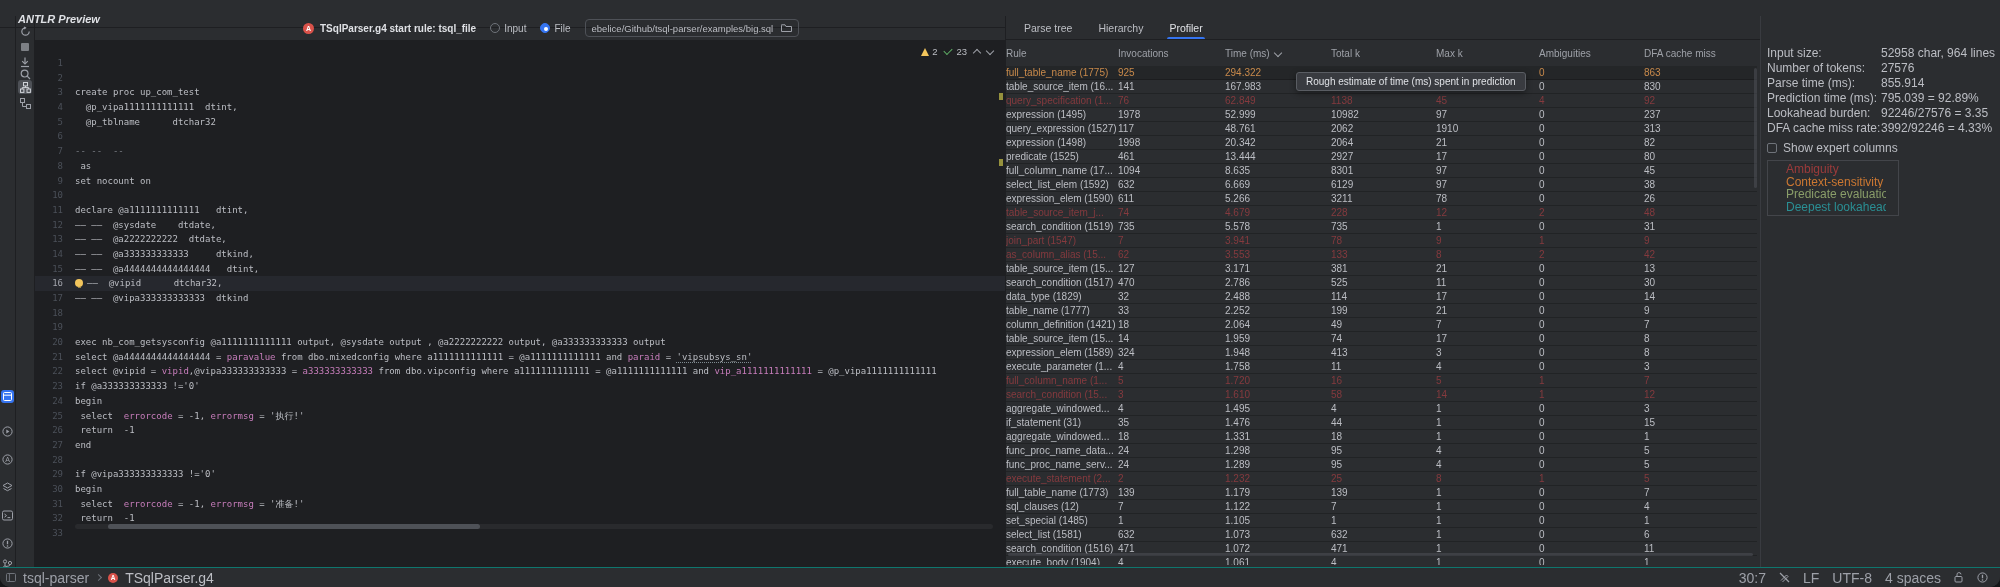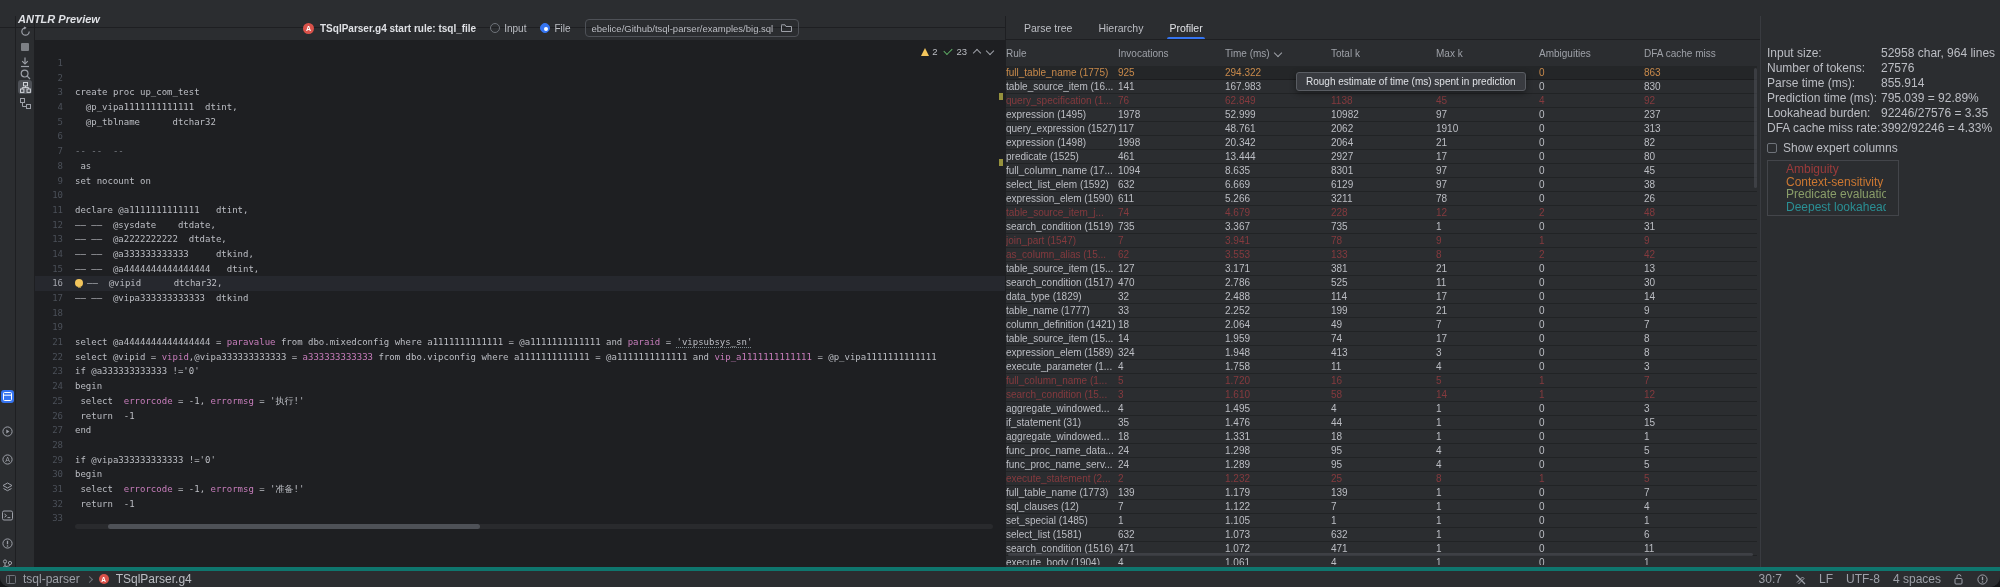--- a/index.html
+++ b/index.html
@@ -71,21 +71,21 @@
   .srow{height:15px;line-height:15px;white-space:nowrap;}
   .slabel{display:inline-block;width:114px;color:#bcbec4;}
   .sval{color:#bcbec4;}
   .chkrow{margin-top:5px;display:flex;align-items:center;gap:6px;height:14px;}
   .chk{width:10px;height:10px;border:1px solid #6f737a;border-radius:2px;box-sizing:border-box;flex:none;cursor:pointer;}
   #legend{margin-top:5px;width:106px;border:1px solid #43454a;padding:2px 12px;}
   .lentry{padding:0 6px;height:12.6px;line-height:12.6px;white-space:nowrap;overflow:hidden;}
   
   #tooltip{position:absolute;left:1296px;top:72px;height:15px;line-height:15px;padding:1px 9px;background:#393b40;border:1px solid #5a5d63;border-radius:3px;color:#dfe1e5;font-size:10px;white-space:nowrap;z-index:20;box-shadow:0 2px 6px rgba(0,0,0,.4);}
   
-  #statusbar{position:absolute;left:0;bottom:0;width:100%;height:20px;background:#2b2d30;border-top:4px solid #0f766e;display:flex;align-items:center;justify-content:space-between;padding:0 12px 0 6px;box-sizing:border-box;font-size:12px;color:#9da0a8;}
+  #statusbar{position:absolute;left:0;bottom:0;width:100%;height:20px;background:#2b2d30;border-top:1px solid #0f766e;display:flex;align-items:center;justify-content:space-between;padding:0 12px 0 6px;box-sizing:border-box;font-size:14px;color:#9da0a8;}
   .sb-left,.sb-right{display:flex;align-items:center;gap:7px;}
   .sb-right{gap:13px;justify-content:center;}
   .crumb-sep{display:inline-block;width:4px;height:4px;border-top:1.2px solid #6f737a;border-right:1.2px solid #6f737a;transform:rotate(45deg);}
   .mini-antlr{width:10px;height:10px;border-radius:50%;background:#d9524a;color:#fff;font-size:6.5px;font-weight:700;display:inline-flex;align-items:center;justify-content:center;flex:none;}
   .mini-antlr::after{content:"A";}
   .sb-ic{display:flex;align-items:center;}
 </style>
 </head>
 <body>
 
@@ -222,20 +222,21 @@
         <div class="eline"><span class="ln">10</span><span class="code"></span></div>
         <div class="eline"><span class="ln">11</span><span class="code"><span class="t-d">declare @a1111111111111   dtint,</span></span></div>
         <div class="eline"><span class="ln">12</span><span class="code"><span class="t-d">—— ——  @sysdate    dtdate,</span></span></div>
         <div class="eline"><span class="ln">13</span><span class="code"><span class="t-d">—— ——  @a2222222222  dtdate,</span></span></div>
         <div class="eline"><span class="ln">14</span><span class="code"><span class="t-d">—— ——  @a333333333333     dtkind,</span></span></div>
         <div class="eline"><span class="ln">15</span><span class="code"><span class="t-d">—— ——  @a4444444444444444   dtint,</span></span></div>
         <div class="eline caret"><span class="ln ln-cur">16</span><span class="code"><span class="bulb"></span><span class="t-d">——  @vipid      dtchar32,</span></span></div>
         <div class="eline"><span class="ln">17</span><span class="code"><span class="t-d">—— ——  @vipa333333333333  dtkind</span></span></div>
         <div class="eline"><span class="ln">18</span><span class="code"></span></div>
         <div class="eline"><span class="ln">19</span><span class="code"></span></div>
+        <div class="eline"><span class="ln">20</span><span class="code"><span class="t-d">exec nb_com_getsysconfig @a1111111111111 output, @sysdate output , @a2222222222 output, @a333333333333 output</span></span></div>
         <div class="eline"><span class="ln">21</span><span class="code"><span class="t-d">select @a4444444444444444 = </span><span class="t-p">paravalue</span><span class="t-d"> from dbo.mixedconfig where a1111111111111 = @a1111111111111 and </span><span class="t-p">paraid</span><span class="t-d"> = </span><span class="t-u">'vipsubsys_sn'</span></span></div>
         <div class="eline"><span class="ln">22</span><span class="code"><span class="t-d">select @vipid = </span><span class="t-p">vipid</span><span class="t-d">,@vipa333333333333 = </span><span class="t-p">a333333333333</span><span class="t-d"> from dbo.vipconfig where a1111111111111 = @a1111111111111 and </span><span class="t-p">vip_a1111111111111</span><span class="t-d"> = @p_vipa1111111111111</span></span></div>
         <div class="eline"><span class="ln">23</span><span class="code"><span class="t-d">if @a333333333333 !='0'</span></span></div>
         <div class="eline"><span class="ln">24</span><span class="code"><span class="t-d">begin</span></span></div>
         <div class="eline"><span class="ln">25</span><span class="code"><span class="t-d"> select  </span><span class="t-p">errorcode</span><span class="t-d"> = -1, </span><span class="t-p">errormsg</span><span class="t-d"> = '执行!'</span></span></div>
         <div class="eline"><span class="ln">26</span><span class="code"><span class="t-d"> return  -1</span></span></div>
         <div class="eline"><span class="ln">27</span><span class="code"><span class="t-d">end</span></span></div>
         <div class="eline"><span class="ln">28</span><span class="code"></span></div>
         <div class="eline"><span class="ln">29</span><span class="code"><span class="t-d">if @vipa333333333333 !='0'</span></span></div>
         <div class="eline"><span class="ln">30</span><span class="code"><span class="t-d">begin</span></span></div>
@@ -373,21 +374,21 @@
           <span class="pc">74</span>
           <span class="pc">4.679</span>
           <span class="pc">228</span>
           <span class="pc">12</span>
           <span class="pc">2</span>
           <span class="pc">48</span>
         </div>
         <div class="prow pgrid">
           <span class="pc">search_condition (1519)</span>
           <span class="pc">735</span>
-          <span class="pc">3.367</span>
+          <span class="pc">5.578</span>
           <span class="pc">735</span>
           <span class="pc">1</span>
           <span class="pc">0</span>
           <span class="pc">31</span>
         </div>
         <div class="prow pgrid r">
           <span class="pc">join_part (1547)</span>
           <span class="pc">7</span>
           <span class="pc">3.941</span>
           <span class="pc">78</span>

